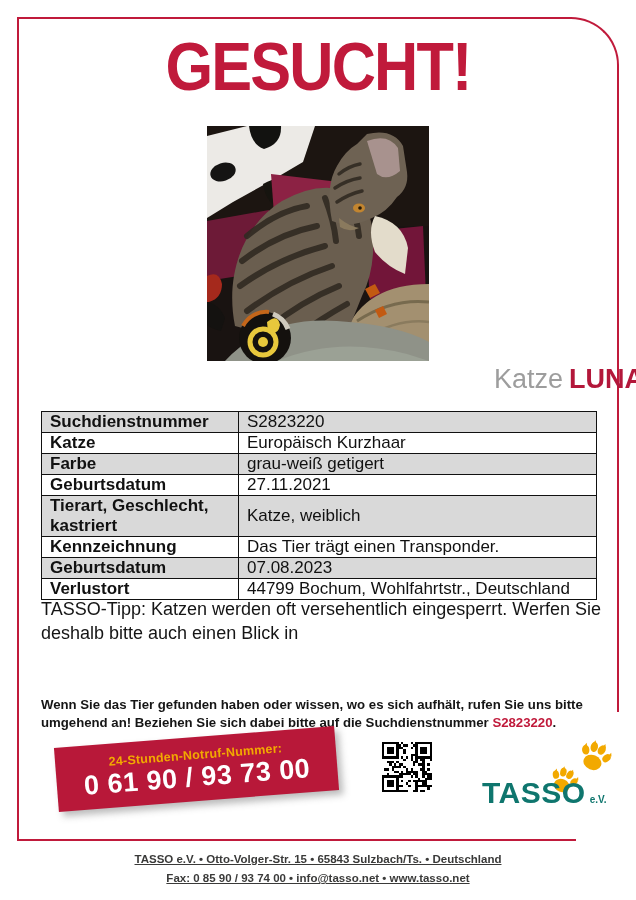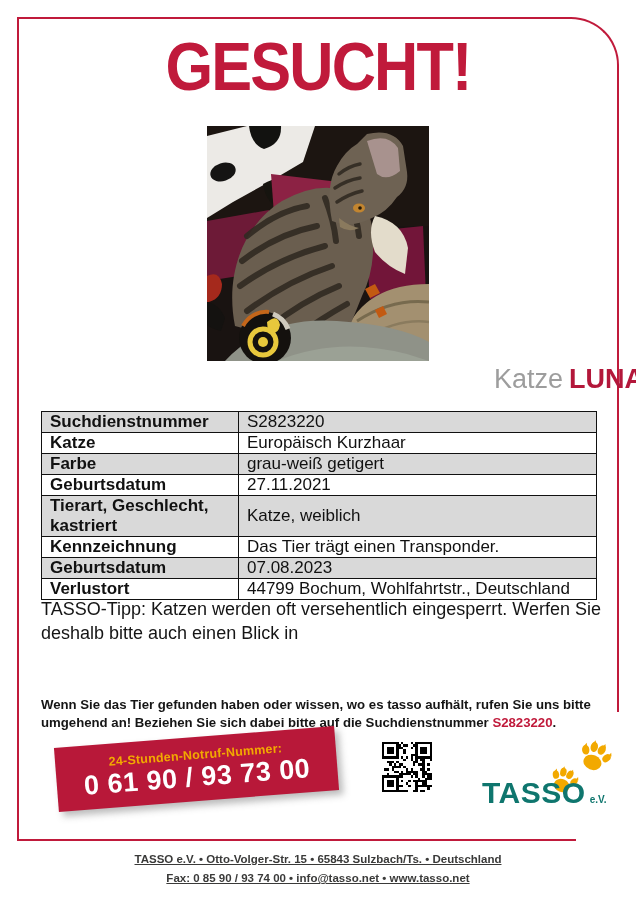--- a/index.html
+++ b/index.html
@@ -165,21 +165,21 @@
         </tr>
       <tr>
           <td class="lbl">Verlustort</td>
           <td>44799 Bochum, Wohlfahrtstr., Deutschland</td>
         </tr>
     </tbody>
   </table>
 
   <p class="tip"><span>TASSO-Tipp: Katzen werden oft versehentlich eingesperrt. Werfen Sie deshalb bitte auch einen Blick in</span><br></p>
 
-  <p class="cta"><span>Wenn Sie das Tier gefunden haben oder wissen, wo es tasso aufhält, rufen Sie uns bitte</span><br><span>umgehend an! Beziehen Sie sich dabei bitte auf die Suchdienstnummer </span><span class="num">S2823220</span><span>.</span></p>
+  <p class="cta"><span>Wenn Sie das Tier gefunden haben oder wissen, wo es sich aufhält, rufen Sie uns bitte</span><br><span>umgehend an! Beziehen Sie sich dabei bitte auf die Suchdienstnummer </span><span class="num">S2823220</span><span>.</span></p>
 
   <div class="banner">
     <div class="banner-label">24-Stunden-Notruf-Nummer:</div>
     <div class="banner-number">0 61 90 / 93 73 00</div>
   </div>
 
   <svg class="qr" id="qr" viewBox="0 0 21 21" shape-rendering="crispEdges">
       <rect x="0" y="0" width="1" height="1" fill="#000"></rect>
       <rect x="1" y="0" width="1" height="1" fill="#000"></rect>
       <rect x="2" y="0" width="1" height="1" fill="#000"></rect>

